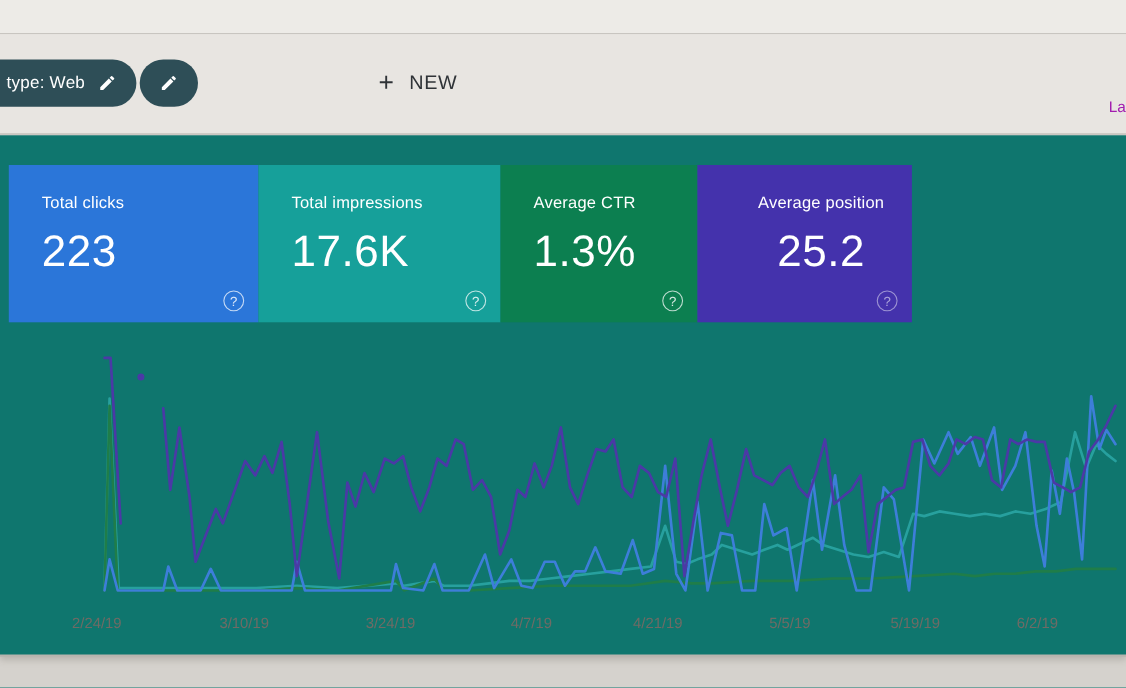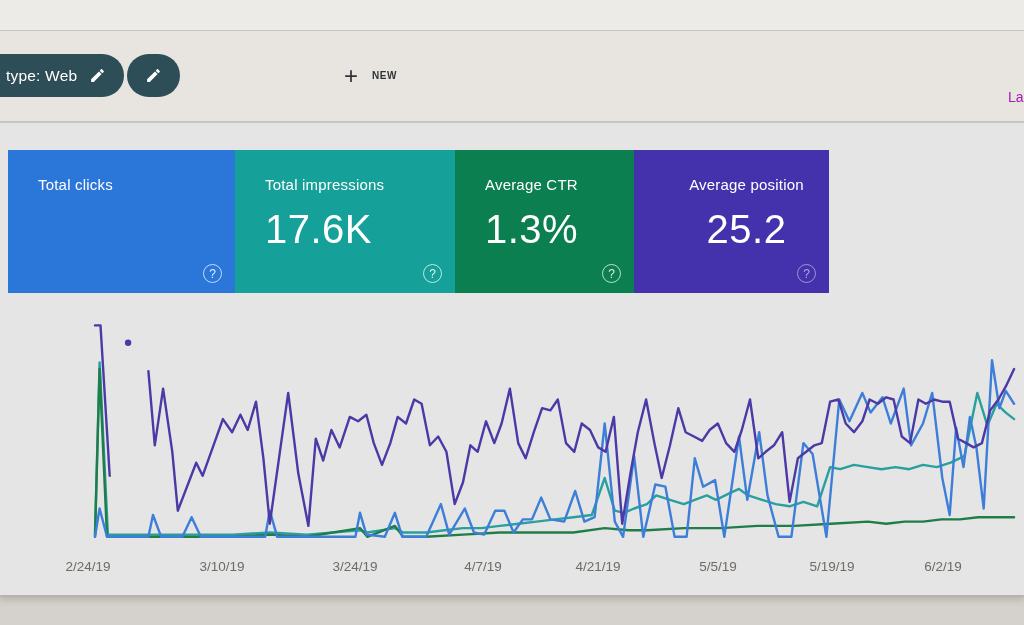--- a/index.html
+++ b/index.html
@@ -31,30 +31,30 @@
   }
   .chip-type{left:-34px;padding-left:40px;}
   .chip-date{left:127px;}
   .pencil{width:17px;height:17px;flex:0 0 auto;}
   .new-btn{
     position:absolute;left:344px;top:23px;height:43px;
     display:flex;align-items:center;gap:14px;border:none;background:transparent;
     color:#2f3337;cursor:pointer;padding:0;
   }
   .new-plus{font-size:24px;font-weight:400;line-height:1;}
-  .new-label{font-size:10px;letter-spacing:.6px;font-weight:700;}
+  .new-label{font-size:18px;letter-spacing:.6px;font-weight:400;}
   .la-text{
     position:absolute;left:1008px;top:58px;
     color:#a21caf;font-size:14px;white-space:nowrap;
   }
 
   
   .panel{
     position:absolute;left:0;top:123px;width:1024px;height:472px;
-    background:#e5e5e5;
+    background:#0f766e;
     box-shadow:0 2px 0 #b7b4ae, 0 5px 6px rgba(90,86,80,.25);
   }
 
   
   .cards{position:absolute;left:8px;top:27px;height:143px;display:flex;}
   .metric-card{
     position:relative;height:143px;color:#fff;cursor:pointer;
     box-sizing:border-box;padding:26px 0 0 30px;
   }
   .c0{width:227px;} .c1{width:220px;} .c2{width:179px;} .c3{width:195px;}
@@ -96,20 +96,21 @@
       <span class="new-label">NEW</span>
     </button>
     <span class="la-text">La</span>
   </div>
 
   <div class="panel">
 
     <div class="cards">
       <div class="metric-card c0" style="background: rgb(43, 118, 217);">
         <div class="metric-label">Total clicks</div>
+        <div class="metric-value">223</div>
         <div class="help">?</div>
       </div>
       <div class="metric-card c1" style="background: rgb(22, 160, 154);">
         <div class="metric-label">Total impressions</div>
         <div class="metric-value">17.6K</div>
         <div class="help">?</div>
       </div>
       <div class="metric-card c2" style="background: rgb(12, 127, 80);">
         <div class="metric-label">Average CTR</div>
         <div class="metric-value">1.3%</div>

